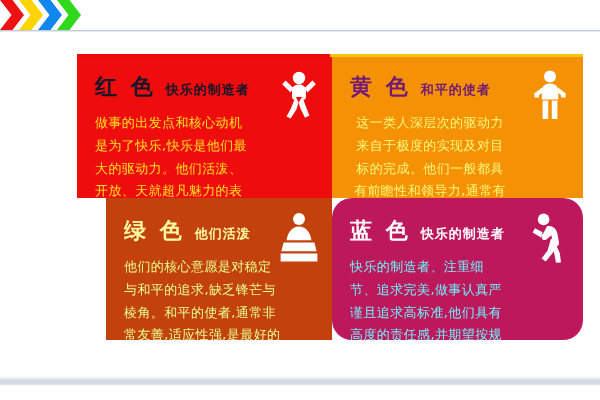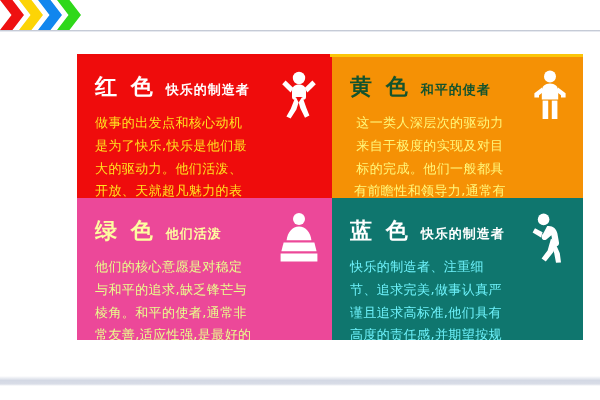--- a/index.html
+++ b/index.html
@@ -117,25 +117,25 @@
   }
   .cell-icon svg { display: block; width: 100%; height: 100%; }
 
   
   .cell.red    { background: #ef0c0c; }
   .cell.yellow { background: #f59105; }
   .cell.green  { background: #3ff005; }
   .cell.blue   { background: #09e6f5; }
 
   .cell.red .cell-title,
-  .cell.red .cell-subtitle { color: #ffffff; }
+  .cell.red .cell-subtitle { color: #0f172a; }
   .cell.red .cell-body     { color: #ffe21f; }
 
   .cell.yellow .cell-title,
-  .cell.yellow .cell-subtitle { color: #14532d; }
+  .cell.yellow .cell-subtitle { color: #701a75; }
   .cell.yellow .cell-body     { color: #fff77a; text-align: center; }
 
   .cell.green .cell-title,
   .cell.green .cell-subtitle { color: #fdfda0; }
   .cell.green .cell-body     { color: #e9ff8c; }
 
   .cell.blue .cell-title,
   .cell.blue .cell-subtitle { color: #ffffff; }
   .cell.blue .cell-body     { color: #6ef2fb; }
 
@@ -208,37 +208,37 @@
           <circle cx="23" cy="12.5" r="6" fill="#ffffff"></circle>
           <path d="M23 19.5 C28 19.5 31.2 22.4 31.2 27 L31.2 35.6 L14.8 35.6 L14.8 27 C14.8 22.4 18 19.5 23 19.5 Z" fill="#ffffff"></path>
           <path d="M15 23.6 L7.4 29.2 L7.4 33.4 L12 33.4 L12 31.2 L15.6 28.6 Z" fill="#ffffff"></path>
           <path d="M31 23.6 L38.6 29.2 L38.6 33.4 L34 33.4 L34 31.2 L30.4 28.6 Z" fill="#ffffff"></path>
           <rect x="15.6" y="36.6" width="5.6" height="18.4" fill="#ffffff"></rect>
           <rect x="24.8" y="36.6" width="5.6" height="18.4" fill="#ffffff"></rect>
         </svg>
       </div>
     </div>
 
-    <div class="cell green" style="background: #ec4899;">
+    <div class="cell green" style="background: #c2410c; margin-left: 29px;">
       <div class="cell-head">
         <div class="cell-title">绿 色</div>
         <div class="cell-subtitle">他们活泼</div>
       </div>
       <div class="cell-body">他们的核心意愿是对稳定与和平的追求,缺乏锋芒与棱角。和平的使者,通常非常友善,适应性强,是最好的倾听者。</div>
       <div class="cell-icon">
         <svg viewBox="0 0 46 56">
           <circle cx="23" cy="11" r="6" fill="#ffffff"></circle>
           <path d="M23 18.4 C29.6 18.4 34.6 24.4 35.4 32.2 L10.6 32.2 C11.4 24.4 16.4 18.4 23 18.4 Z" fill="#ffffff"></path>
           <path d="M7.6 34.6 L38.4 34.6 L40.6 43.2 L5.4 43.2 Z" fill="#ffffff"></path>
           <path d="M4.6 45.6 L41.4 45.6 L41.4 53.4 L4.6 53.4 Z" fill="#ffffff"></path>
         </svg>
       </div>
     </div>
 
-    <div class="cell blue" style="background: #0f766e;">
+    <div class="cell blue" style="background: #be185d; border-radius: 20px;">
       <div class="cell-head">
         <div class="cell-title">蓝 色</div>
         <div class="cell-subtitle">快乐的制造者</div>
       </div>
       <div class="cell-body">快乐的制造者、注重细节、追求完美,做事认真严谨且追求高标准,他们具有高度的责任感,并期望按规则和流程把事情做到极致。</div>
       <div class="cell-icon">
         <svg viewBox="0 0 46 56">
           <circle cx="16.6" cy="11.4" r="5.8" fill="#ffffff"></circle>
           <path d="M20.2 18 C25.4 17.2 29.4 20.4 30.4 25.4 L32 34.4 C32.4 36.8 30.8 38.4 28.8 38.2 C27 38 25.8 36.6 25.6 34.8 L24.4 27.2 L19.4 31.4 C17.6 32.8 15.4 32 14.8 30 C14.2 28.2 14.8 26.6 16.2 25.4 Z" fill="#ffffff"></path>
           <path d="M15.6 24.2 L8 20.2 L5.6 24.6 L14 29.4 Z" fill="#ffffff"></path>

